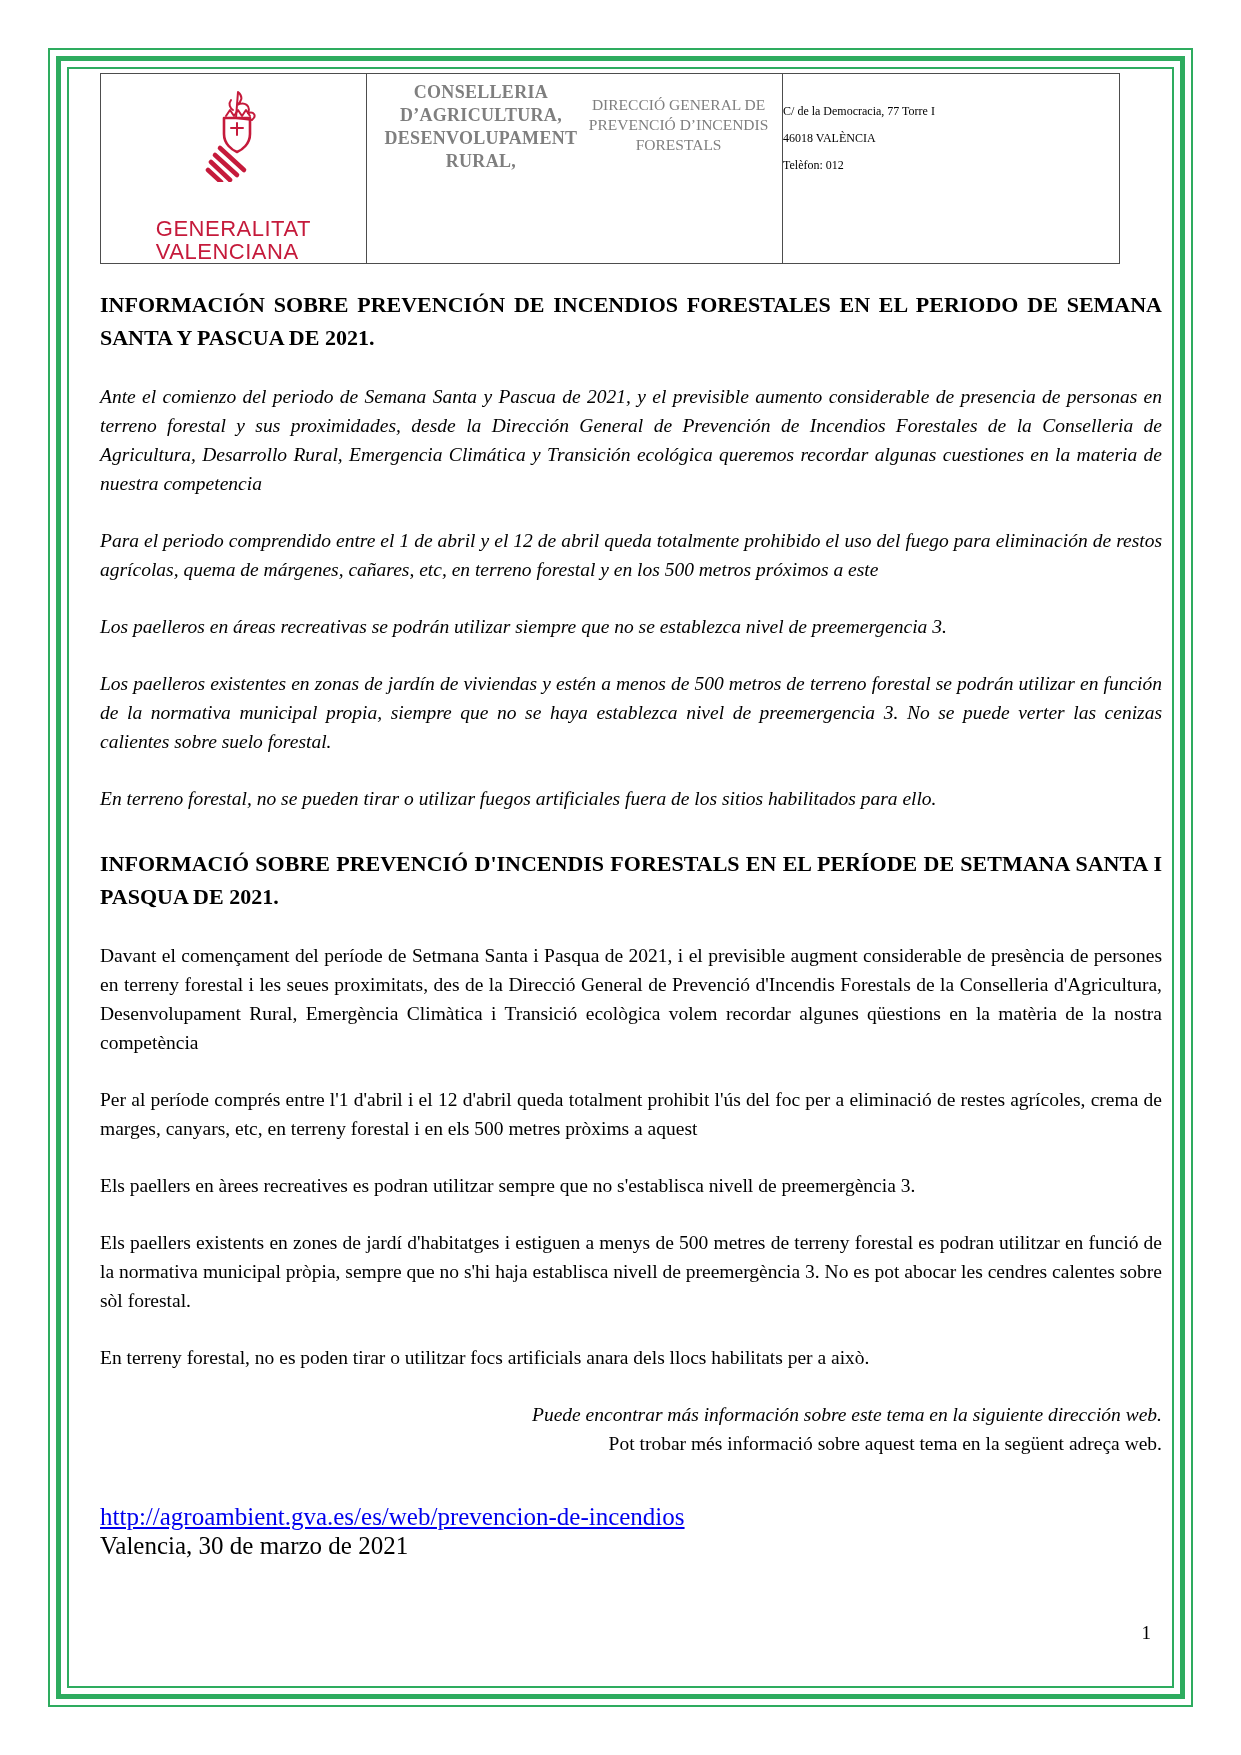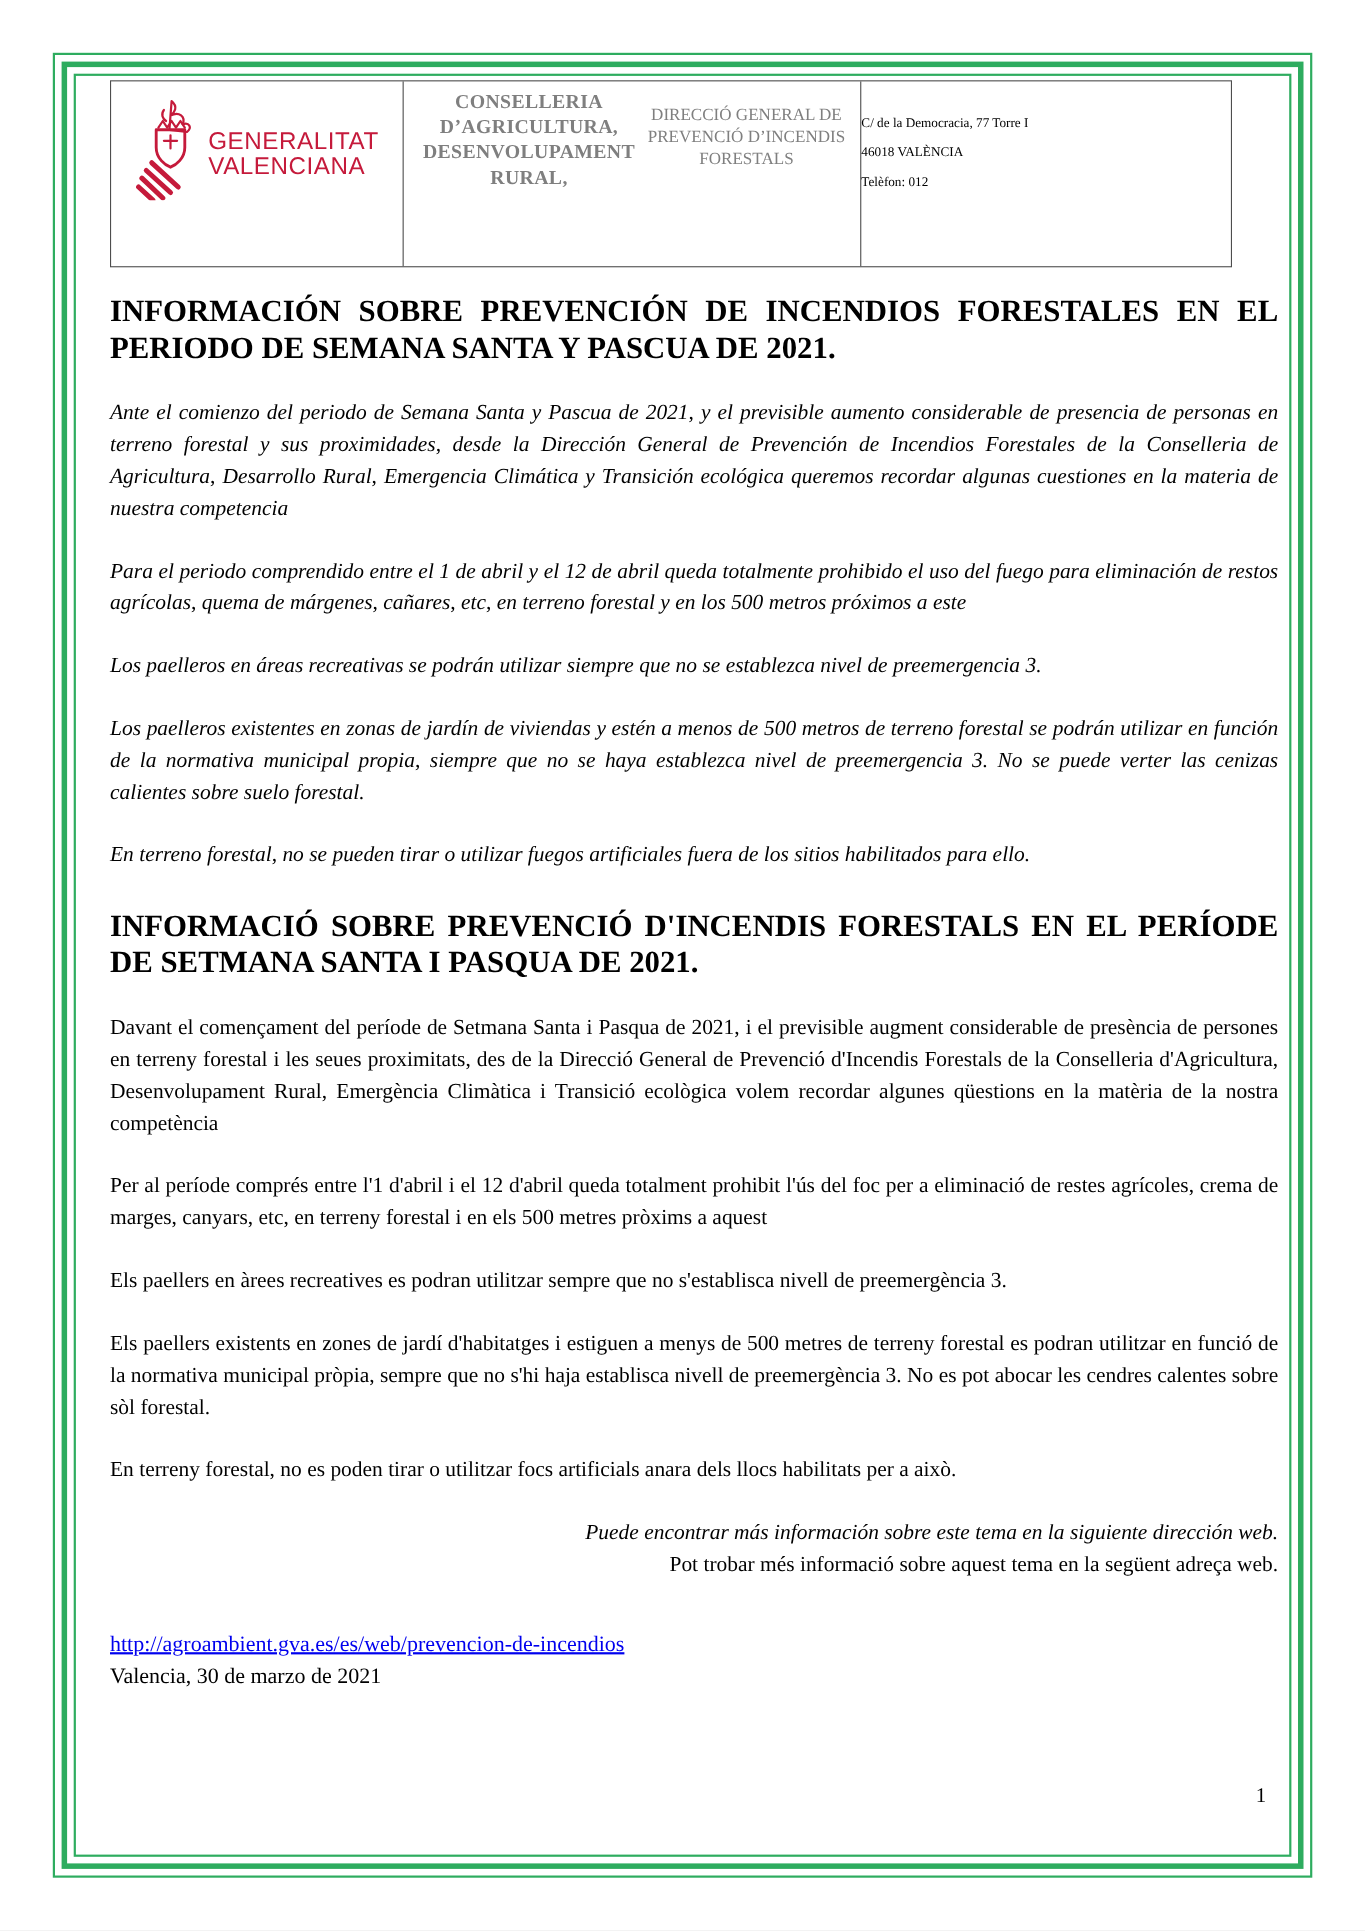--- a/index.html
+++ b/index.html
@@ -31,22 +31,22 @@
   .hdr{
     display:flex;
     width:1020px;
     min-height:170px;
     border:1px solid var(--rule-gray);
     box-sizing:border-box;
   }
   .cell{box-sizing:border-box;}
   .cell-logo{
     width:26%;
-    display:flex;justify-content:center;align-items:flex-start;
-    padding-top:16px;gap:9px;
+    display:flex;justify-content:center;align-items:center;
+    padding-top:16px;gap:9px;flex-direction:column;
   }
   .emblem{display:block;width:58px;height:92px;flex:0 0 auto;}
   .logotype{
     font-family:"Liberation Sans", sans-serif;
     color:var(--brand-red);
     font-size:22px;line-height:23px;
     letter-spacing:0.5px;
     margin-top:26px;
     font-weight:500;
   }
@@ -70,37 +70,37 @@
     margin-top:14px;
   }
   .cell-addr{
     width:33%;
     text-align:left;
     padding-top:24px;
     font-size:12px;line-height:27px;
   }
 
   .title{
-    font-size:28px;line-height:33px;
+    font-size:22px;line-height:33px;
     font-weight:bold;
     text-align:justify;
     margin:24px 0 0 0;
   }
   .title-va{margin-top:34px;}
 
   p.body-par{
     font-size:19.5px;line-height:29px;
     text-align:justify;
     margin:28px 0 0 0;
   }
   .es{font-style:italic;}
   .va{font-style:normal;}
   .moreinfo{margin-top:28px;}
   .moreinfo .tight{margin:0;text-align:right;}
-  .linkblock{margin-top:44px;font-size:20px;line-height:29px;}
+  .linkblock{margin-top:44px;font-size:25px;line-height:29px;}
   a.weblink{color:var(--link-blue);text-decoration:underline;cursor:pointer;}
   .dateline{margin-top:0;}
 
   .pagenum{
     position:absolute;
     top:1622px;right:90px;
     font-size:19px;
   }
 </style>
 </head>

